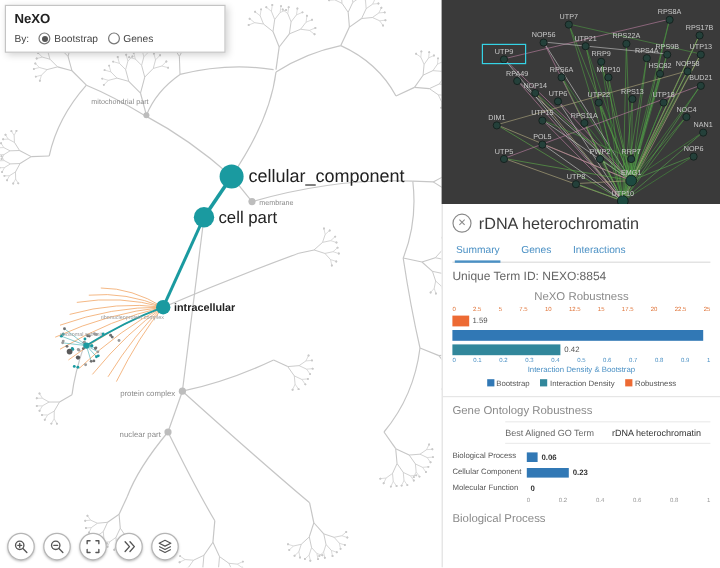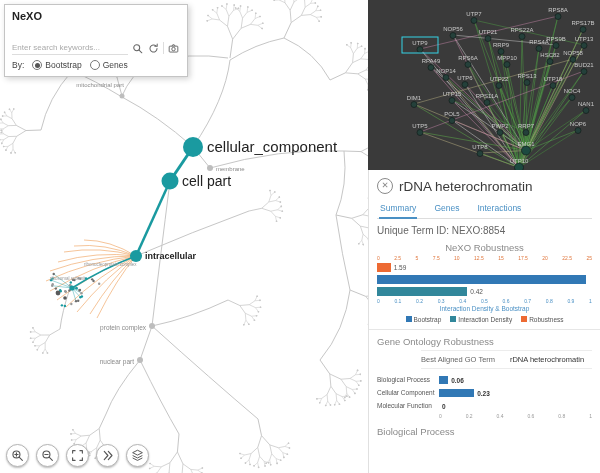--- a/index.html
+++ b/index.html
@@ -7,21 +7,21 @@
   #app{position:relative;width:600px;height:473px;}
   .panel{position:absolute;box-sizing:border-box;}
   #tree-panel{left:0;top:0;width:368px;height:473px;background:#fff;}
   #tree-svg{position:absolute;left:0;top:0;width:368px;height:473px;}
   #network-panel{left:368px;top:0;width:232px;height:170px;background:#3a3a3a;}
   #network-svg{display:block;width:232px;height:170px;}
   #detail-panel{left:368px;top:170px;width:232px;height:303px;background:#fff;border-left:1px solid #e0e0e0;padding:6px 8px 0 8px;overflow:hidden;color:#555;}
 
   
   #search-card{position:absolute;left:4px;top:4px;width:168px;background:#fff;border:1px solid #c4c4c4;box-shadow:2px 2px 6px rgba(0,0,0,.18);padding:5px 7px 6px;z-index:5;}
-  #search-title{font-size:11px;font-weight:bold;color:#222;margin-bottom:19px;}
+  #search-title{font-size:11px;font-weight:bold;color:#222;margin-bottom:3px;}
   .search-row{display:flex;align-items:center;gap:3px;}
   .search-row input{flex:1;min-width:0;border:none;border-bottom:1px solid #ddd;background:transparent;font-size:8px;color:#333;outline:none;padding:2px 0;font-family:inherit;}
   .search-row input::placeholder{color:#aaa;}
   .sicon{display:inline-flex;width:13px;height:13px;align-items:center;justify-content:center;cursor:pointer;}
   .sep{width:1px;height:12px;background:#ddd;}
   .by-row{margin-top:5px;font-size:8.5px;color:#444;display:flex;align-items:center;}
   .radio{width:8px;height:8px;border:1px solid #777;border-radius:50%;display:inline-block;position:relative;margin:0 3px 0 8px;cursor:pointer;}
   .radio.on::after{content:"";position:absolute;left:1.5px;top:1.5px;width:5px;height:5px;background:#555;border-radius:50%;}
 
   
@@ -1105,43 +1105,20 @@
         <circle cx="152" cy="326" r="3" fill="#bdbdbd"></circle>
         <text x="146" y="330" font-size="6.5" text-anchor="end" fill="#8a8a8a" font-family="&quot;Liberation Sans&quot;, sans-serif">protein complex</text>
         <circle cx="140" cy="360" r="3" fill="#bdbdbd"></circle>
         <text x="134" y="364" font-size="6.5" text-anchor="end" fill="#8a8a8a" font-family="&quot;Liberation Sans&quot;, sans-serif">nuclear part</text>
         <text x="84" y="266" font-size="4.5" text-anchor="start" fill="#999" font-family="&quot;Liberation Sans&quot;, sans-serif">ribonucleoprotein complex</text>
         <text x="50" y="280" font-size="4.5" text-anchor="start" fill="#999" font-family="&quot;Liberation Sans&quot;, sans-serif">ribosomal subunit</text>
       </svg>
 
     <div id="search-card">
       <div id="search-title">NeXO</div>
-      <div class="search-row">
-        <input type="text" placeholder="Enter search keywords..." style="">
-        <span class="sicon">
-          <svg viewBox="0 0 14 14" width="11" height="11" fill="none" stroke="#666" stroke-width="1.3" stroke-linecap="round">
-              <circle cx="6" cy="6" r="3.8"></circle>
-              <line x1="9" y1="9" x2="12.5" y2="12.5"></line>
-            </svg>
-        </span>
-        <span class="sicon">
-          <svg viewBox="0 0 14 14" width="11" height="11" fill="none" stroke="#666" stroke-width="1.3" stroke-linecap="round">
-              <path d="M11.5,7a4.5,4.5 0 1,1 -1.4-3.3"></path>
-              <path d="M11.7,1.2v3h-3"></path>
-            </svg>
-        </span>
-        <span class="sep"></span>
-        <span class="sicon">
-          <svg viewBox="0 0 14 14" width="11" height="11" fill="none" stroke="#666" stroke-width="1.2">
-              <rect x="1.5" y="4" width="11" height="7.5" rx="1"></rect>
-              <circle cx="7" cy="7.7" r="2.2"></circle>
-              <path d="M5,4l1-1.7h2L9,4"></path>
-            </svg>
-        </span>
-      </div>
       <div class="by-row">
         <span>By:</span>
         <span class="radio on"></span>
         <span>Bootstrap</span>
         <span class="radio"></span>
         <span>Genes</span>
       </div>
     </div>
 
     <div id="zoom-controls">

